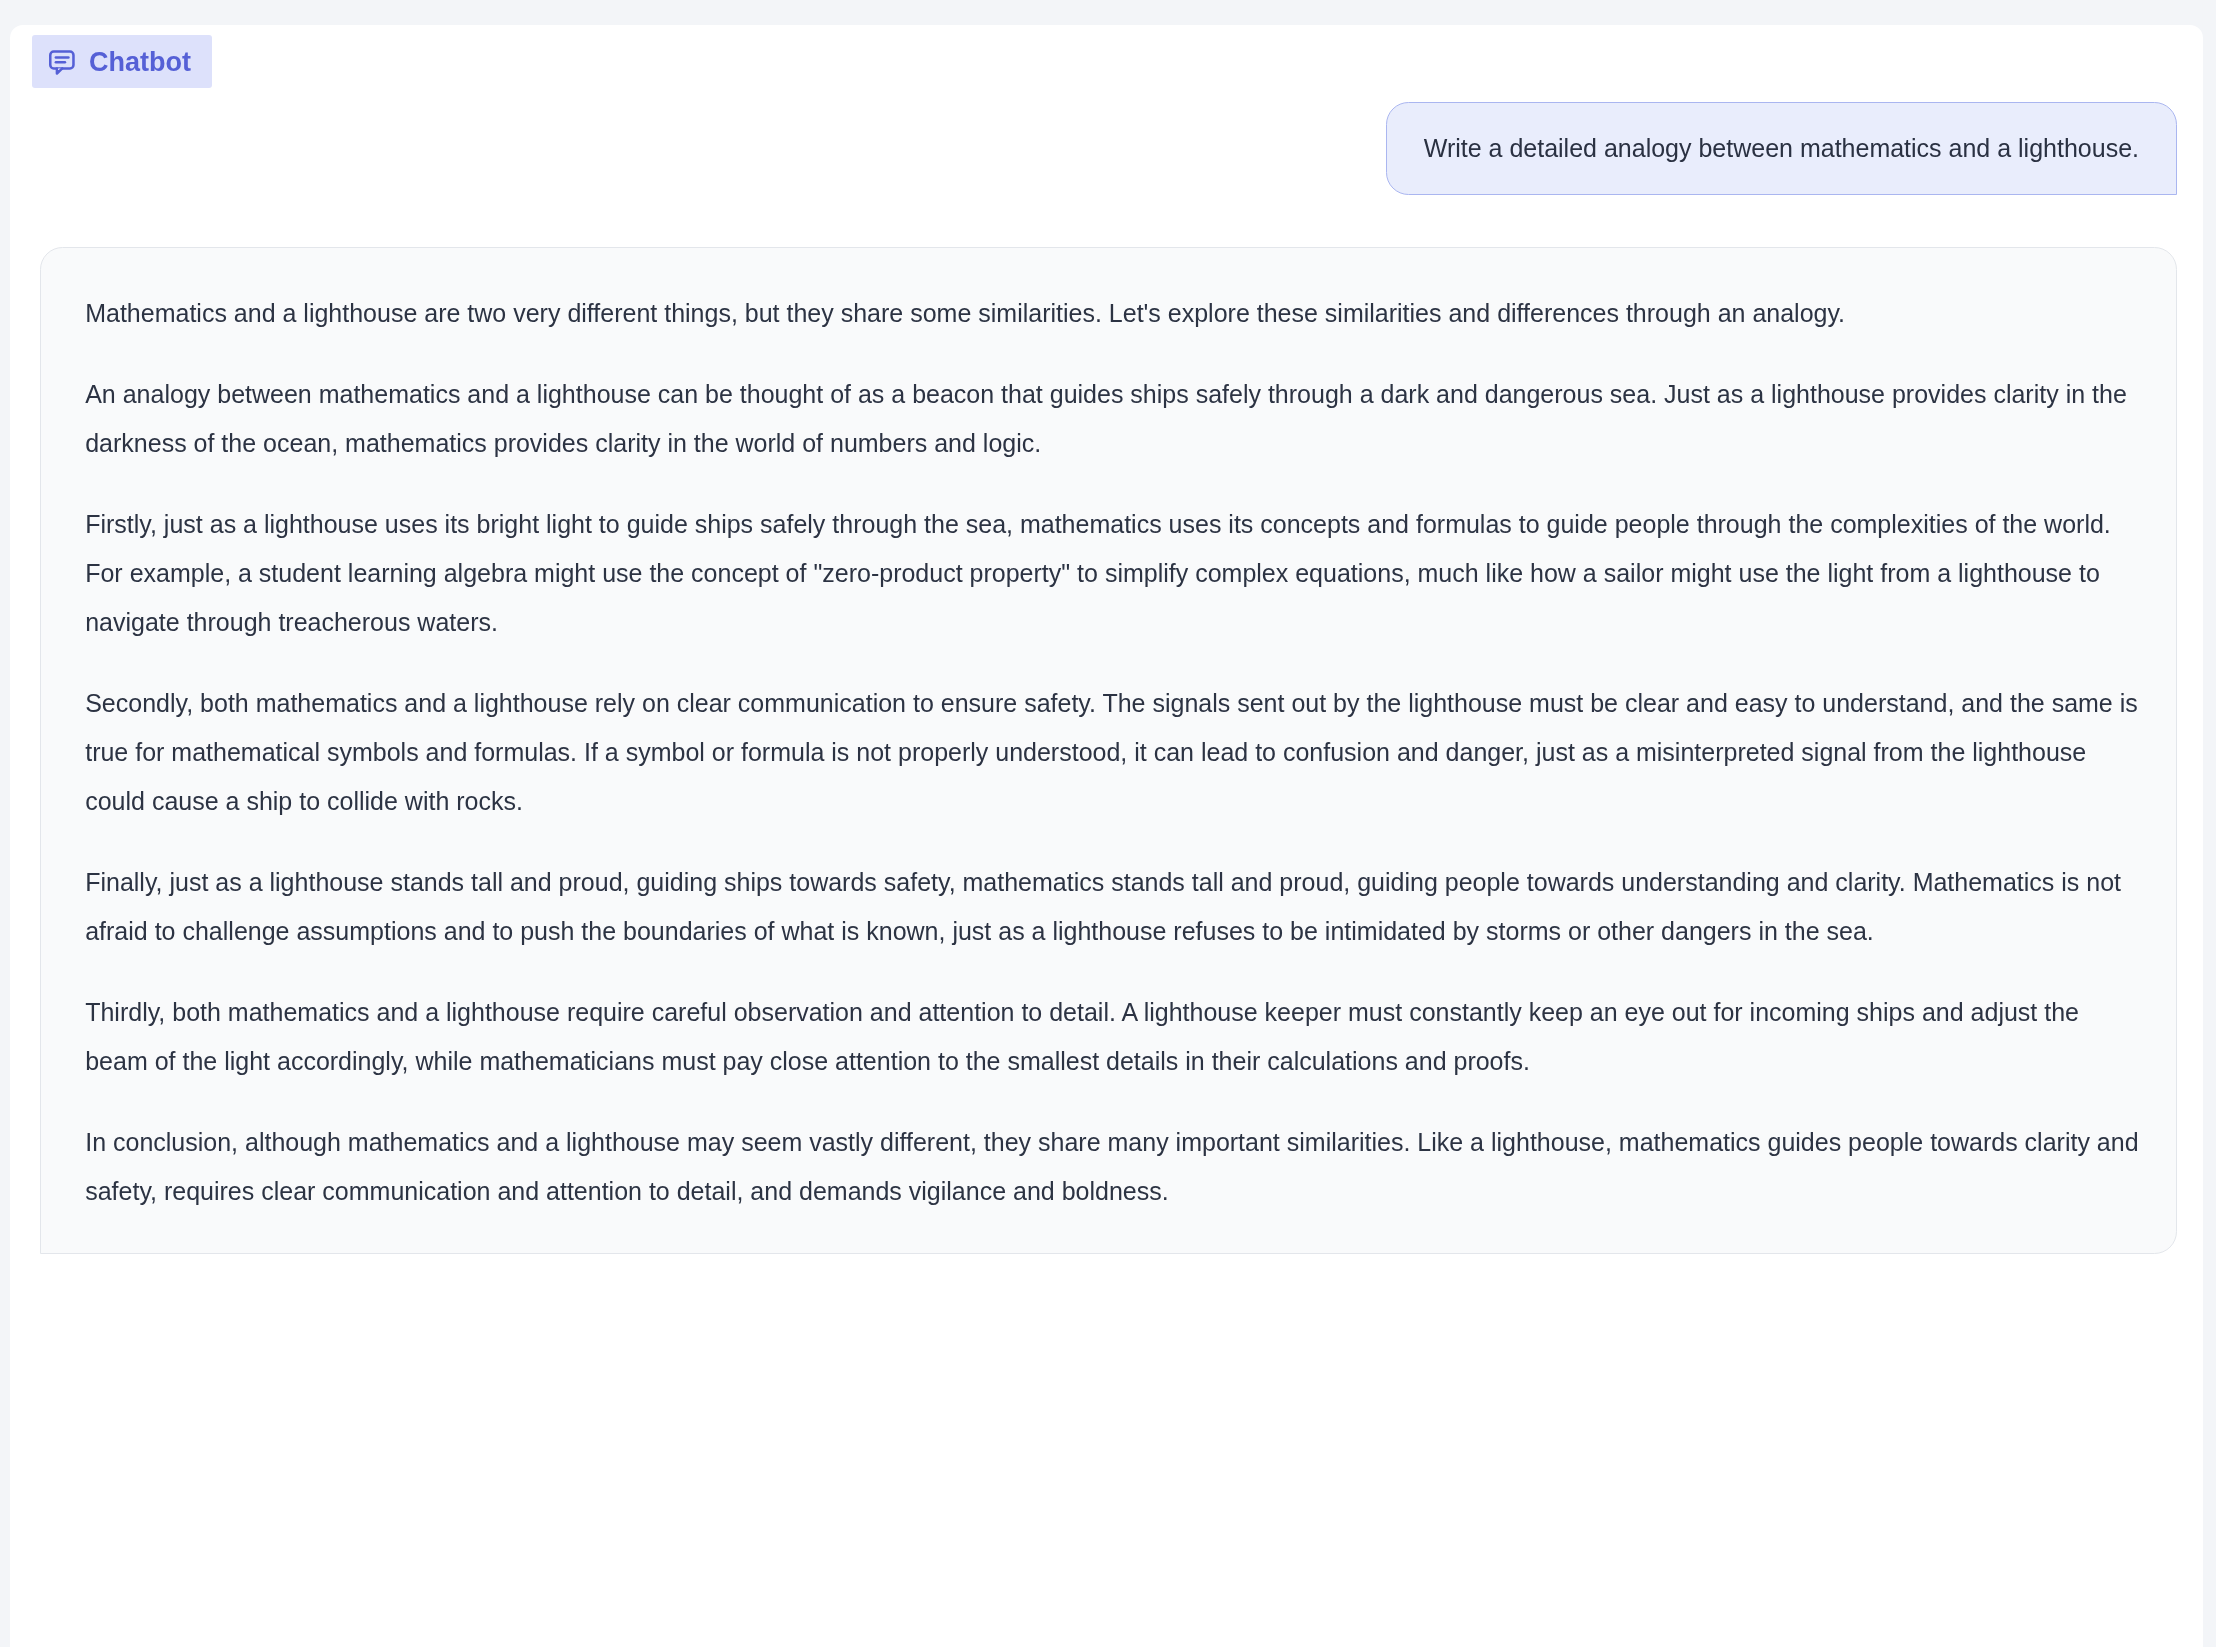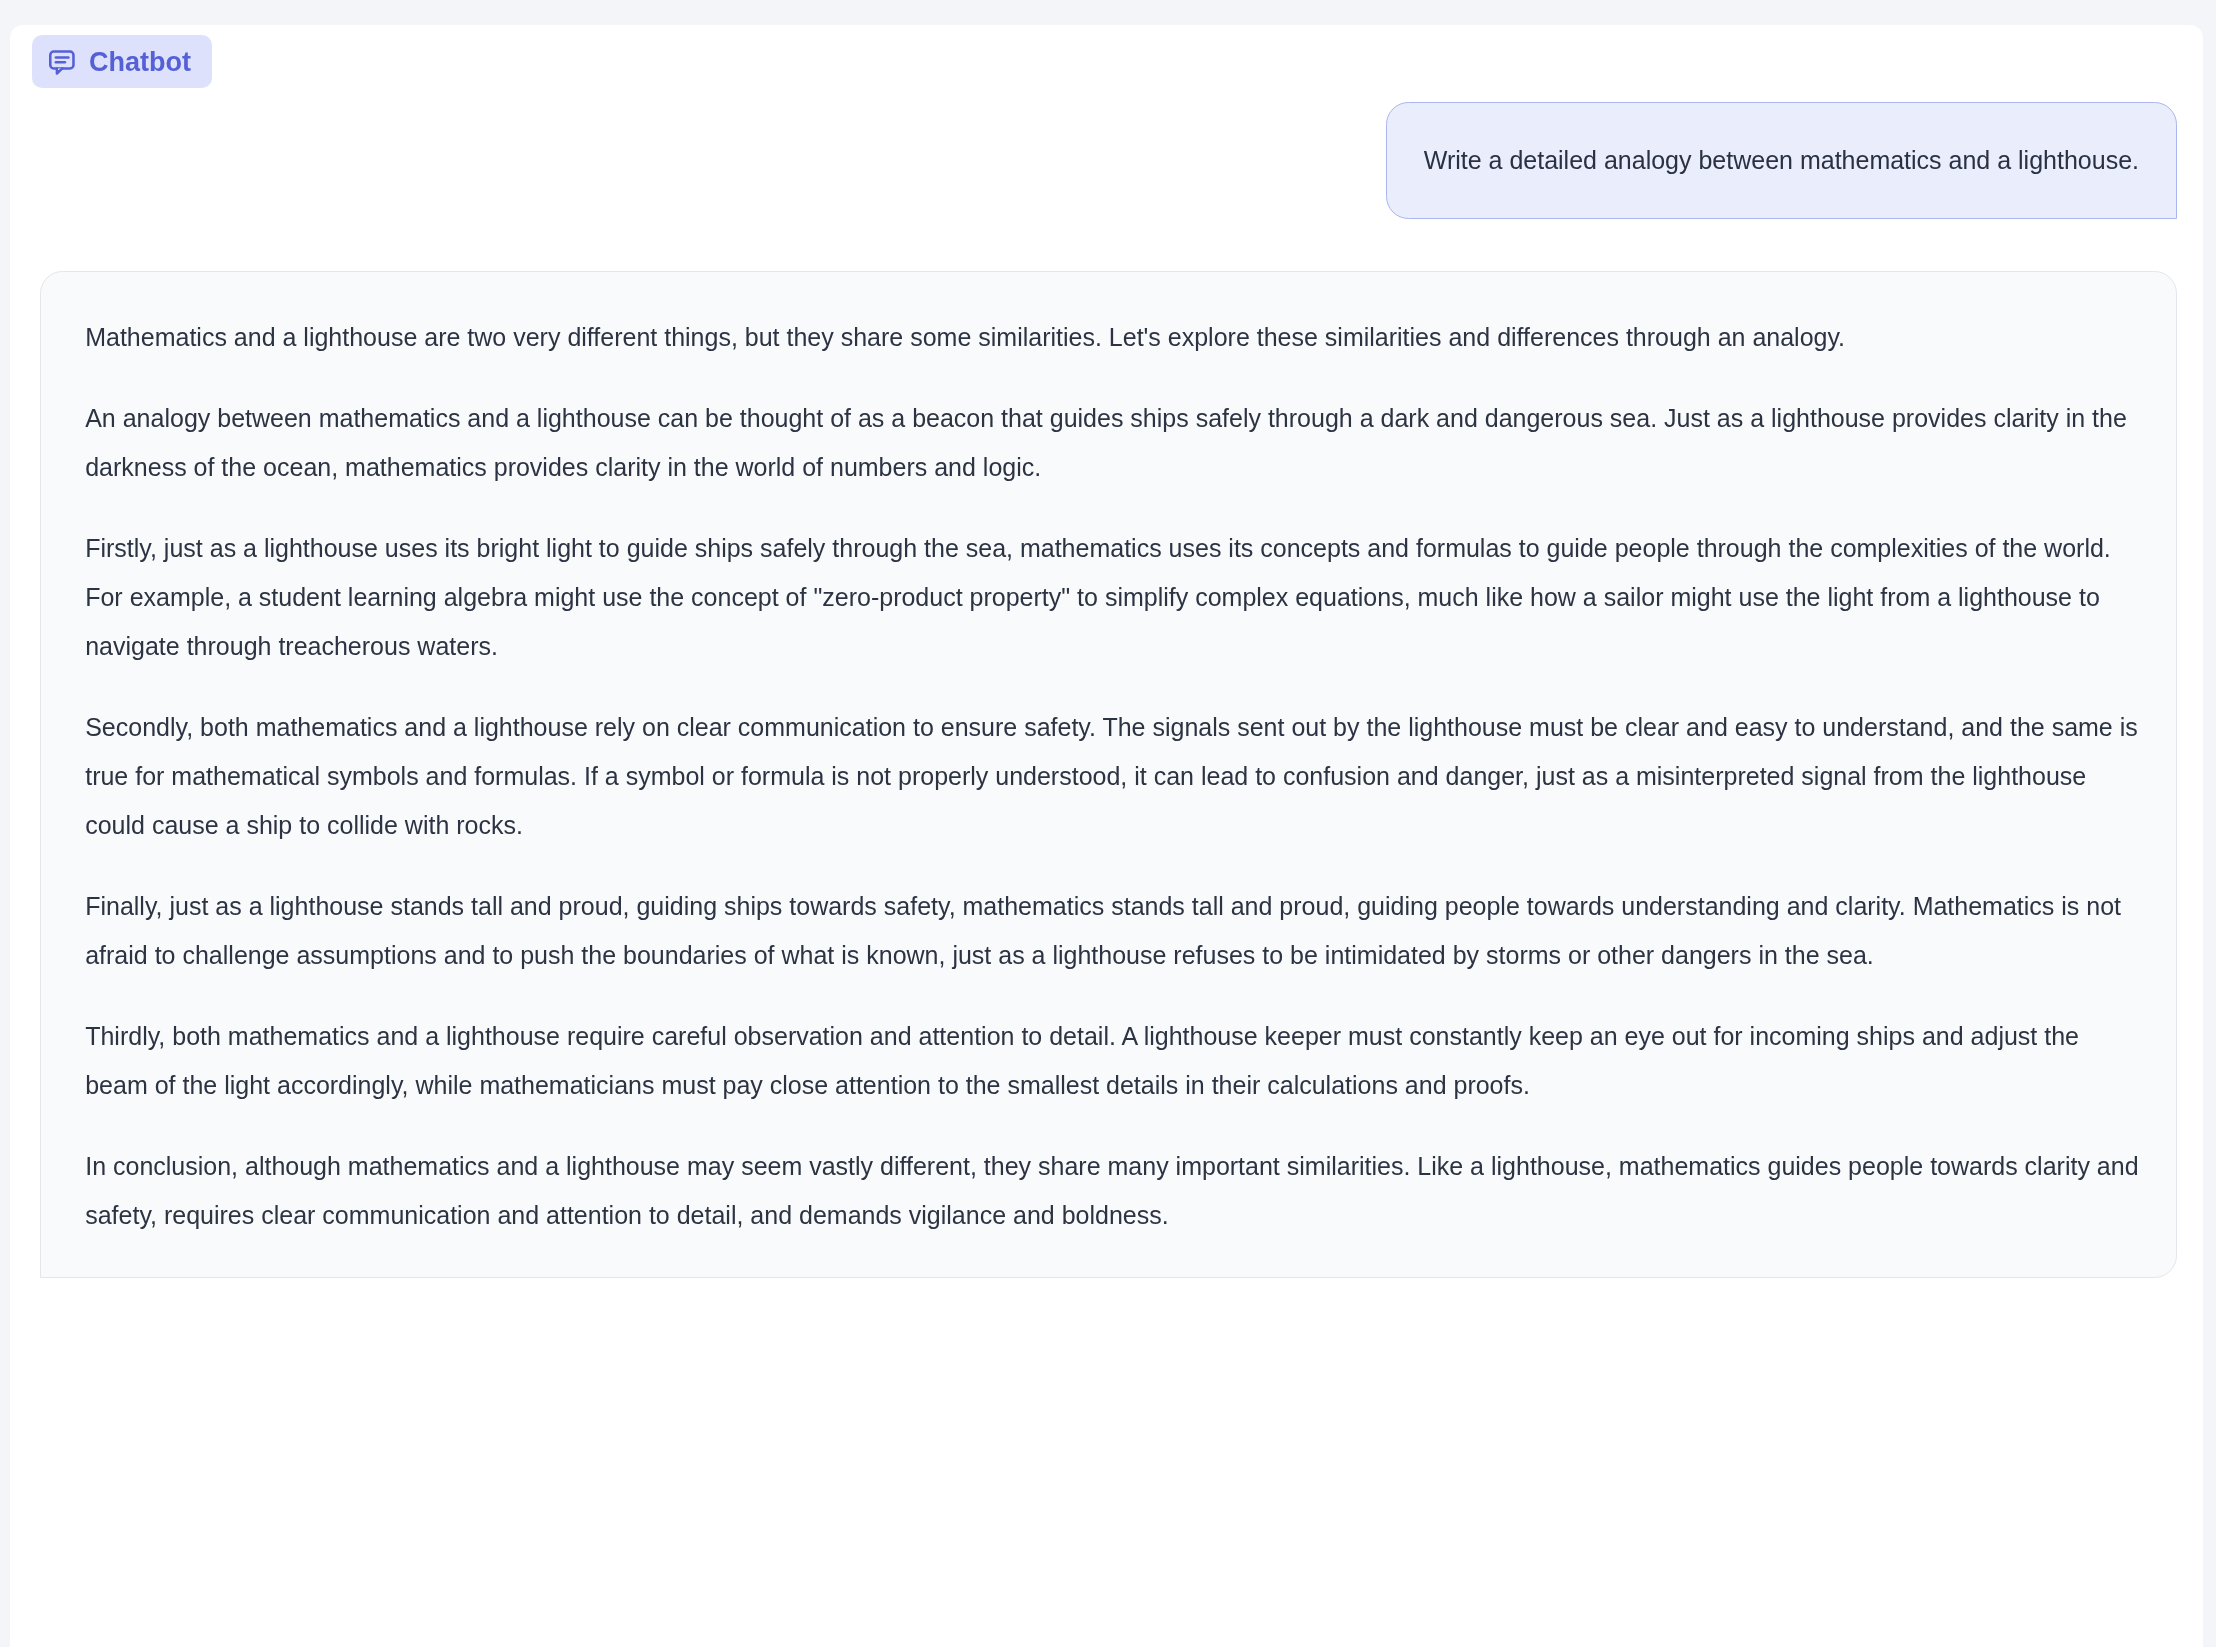--- a/index.html
+++ b/index.html
@@ -24,39 +24,39 @@
     border-radius: 13px 13px 0 0;
     box-sizing: border-box;
     padding: 10.3px 26px 0 21.5px;
   }
   .chatbot-label {
     display: inline-flex;
     align-items: center;
     gap: 11.2px;
     background: #dde1fb;
     color: #5560d6;
-    border-radius: 10px;
+    border-radius: 3px;
     padding: 9.4px 20.6px 9.4px 14px;
     font-size: 27px;
     font-weight: 700;
     line-height: 34px;
   }
   .chatbot-label svg {
     display: block;
   }
   .user-row {
     display: flex;
     justify-content: flex-end;
     margin-top: 14px;
   }
   .user-bubble {
     background: #e9edfc;
     border: 1.9px solid #aab6f0;
     border-radius: 22.5px 22.5px 0 22.5px;
-    padding: 34px 37px;
+    padding: 22px 37px;
     font-size: 25px;
     line-height: 47px;
     color: #2a3142;
     max-width: 1312px;
   }
   .bot-row {
     margin-top: 52px;
   }
   .bot-panel {
     margin-left: 8.4px;

